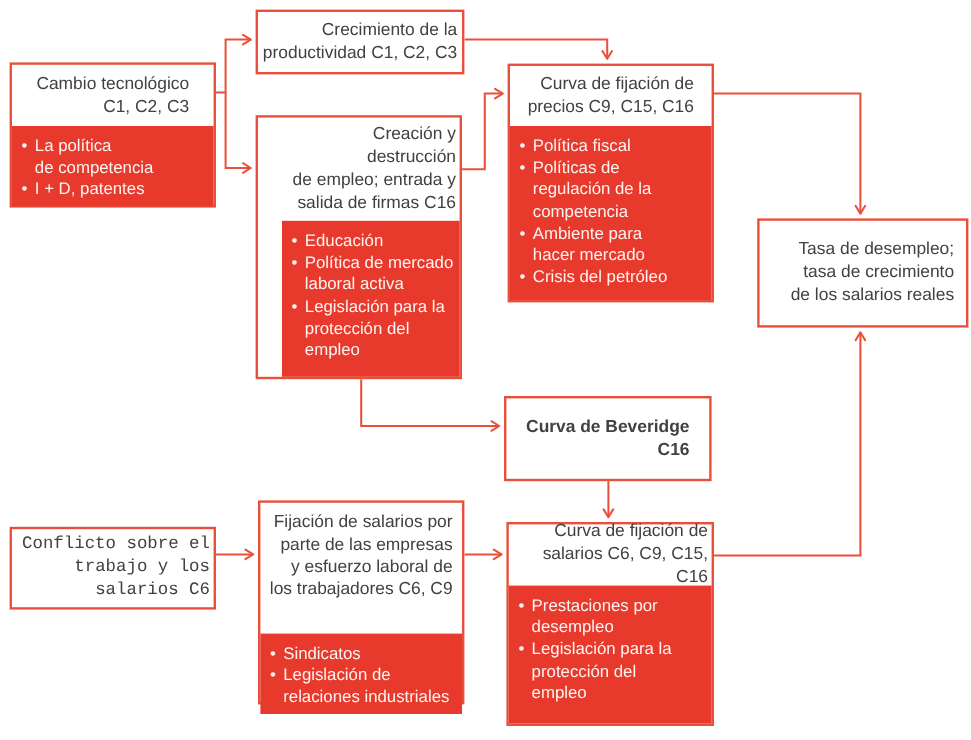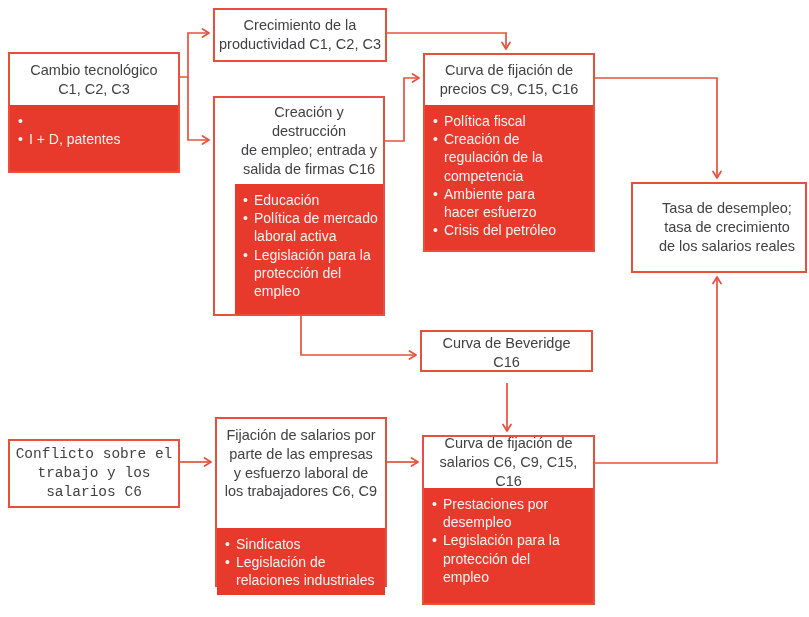--- a/index.html
+++ b/index.html
@@ -15,21 +15,21 @@
     font-family:"Liberation Sans",sans-serif;overflow:hidden;
   }
   svg.arrows{position:absolute;left:0;top:0;width:809px;height:617px;pointer-events:none;}
   .arrows polyline{fill:none;stroke:var(--line);stroke-width:1.7;}
   .arrowhead-path{fill:none;stroke:var(--line);stroke-width:1.7;stroke-linecap:round;stroke-linejoin:round;}
   .node{
     position:absolute;box-sizing:border-box;border:2px solid var(--line);
     background:#fff;display:flex;flex-direction:column;
   }
   .node-title{
-    display:flex;align-items:center;justify-content:center;text-align:center;
+    display:flex;align-items:center;justify-content:center;text-align:right;
     white-space:pre-line;color:var(--title);font-size:14.5px;line-height:1.3;
     padding:2px 3px;box-sizing:border-box;flex:none;
   }
   .node.simple .node-title{flex:1;}
   .node-detail{
     flex:1;background:var(--red);color:var(--bullet);
     padding:7px 5px 5px 8px;font-size:14px;line-height:1.3;box-sizing:border-box;
   }
   .bullet{display:flex;}
   .bullet .dot{flex:none;width:11px;}
@@ -57,20 +57,22 @@
     <polyline points="387,462 418,462" marker-end="url(#ah)"></polyline>
     <polyline points="595,463 717,463 717,277" marker-end="url(#ah)"></polyline>
   </svg>
 
   <div class="node" style="left:8px;top:52px;width:172px;height:121px;">
     <div class="node-title" style="height:51px;">Cambio tecnológico
 C1, C2, C3</div>
     <div class="node-detail">
       <div class="bullet">
           <span class="dot">•</span>
+          <span class="txt">La política
+de competencia</span>
         </div>
       <div class="bullet">
           <span class="dot">•</span>
           <span class="txt">I + D, patentes</span>
         </div>
     </div>
   </div>
 
   <div class="node simple" style="left:213px;top:8px;width:174px;height:54px;">
     <div class="node-title">Crecimiento de la
@@ -103,43 +105,43 @@
   <div class="node" style="left:423px;top:53px;width:172px;height:199px;">
     <div class="node-title" style="height:50px;">Curva de fijación de
 precios C9, C15, C16</div>
     <div class="node-detail">
       <div class="bullet">
           <span class="dot">•</span>
           <span class="txt">Política fiscal</span>
         </div>
       <div class="bullet">
           <span class="dot">•</span>
-          <span class="txt">Creación de
+          <span class="txt">Políticas de
 regulación de la
 competencia</span>
         </div>
       <div class="bullet">
           <span class="dot">•</span>
           <span class="txt">Ambiente para
-hacer esfuerzo</span>
+hacer mercado</span>
         </div>
       <div class="bullet">
           <span class="dot">•</span>
           <span class="txt">Crisis del petróleo</span>
         </div>
     </div>
   </div>
 
   <div class="node simple" style="left:631px;top:182px;width:176px;height:91px;padding-left:16px;">
     <div class="node-title">Tasa de desempleo;
 tasa de crecimiento
 de los salarios reales</div>
   </div>
 
-  <div class="node simple" style="left:420px;top:330px;width:173px;height:42px;">
+  <div class="node simple" style="left:420px;top:330px;width:173px;height:71px;font-weight:bold;">
     <div class="node-title">Curva de Beveridge
 C16</div>
   </div>
 
   <div class="node simple" style="left:8px;top:439px;width:172px;height:69px;font-family:Liberation Mono, monospace;">
     <div class="node-title">Conflicto sobre el
 trabajo y los salarios C6</div>
   </div>
 
   <div class="node" style="left:215px;top:417px;width:172px;height:170px;gap:20px;">

